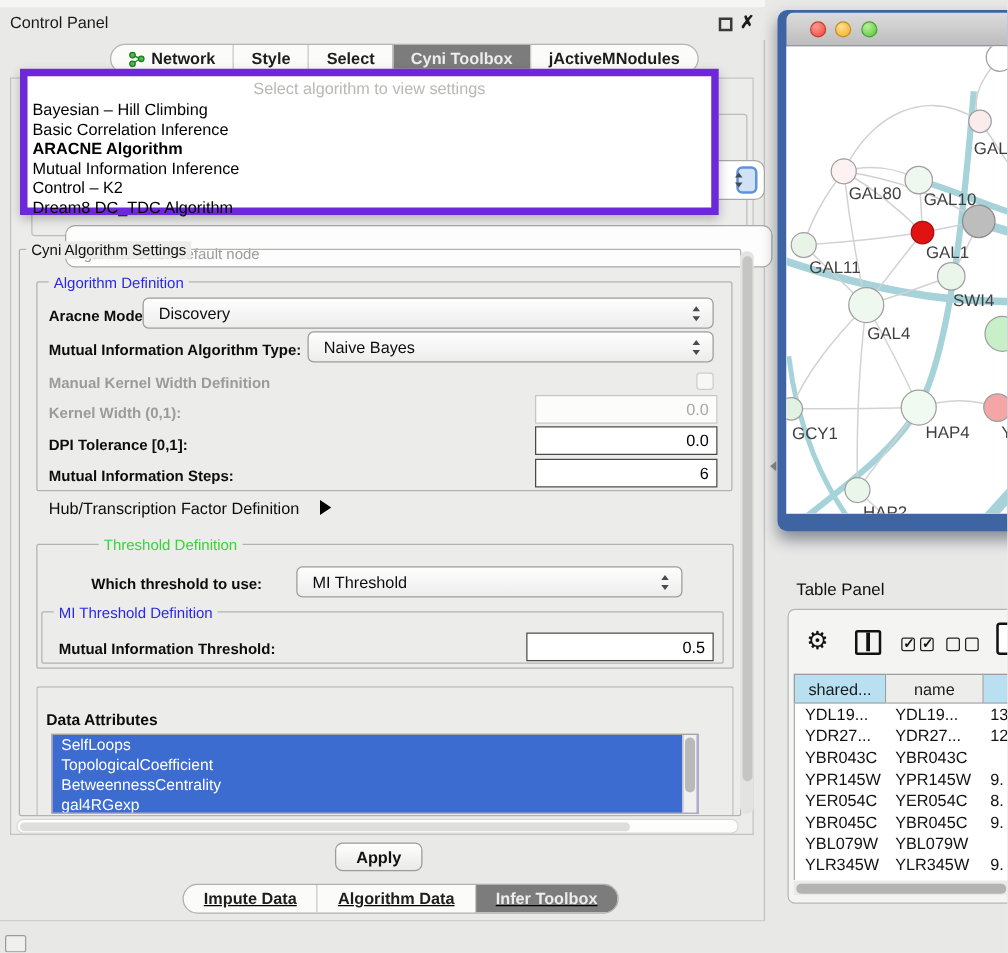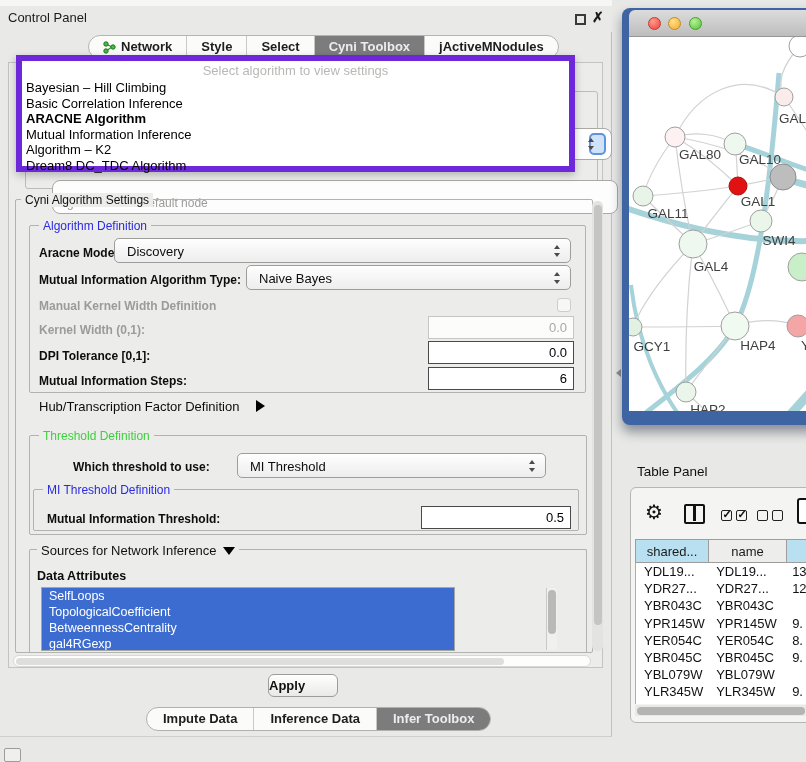--- a/index.html
+++ b/index.html
@@ -41,21 +41,21 @@
   #algo-popup { left:16px; top:55px; width:559px; height:117px; background:#ffffff;
     border:6px solid #6d28d9; box-shadow:0 3px 8px rgba(0,0,0,.25); z-index:30; }
   #popup-prompt { text-align:center; color:#b8b8b6; font-size:13px; height:19px; line-height:19px; }
   .popup-item { height:15.5px; line-height:15.5px; padding-left:4px; font-size:13px; color:#000; white-space:nowrap; }
   .popup-item.bold { font-weight:bold; }
 
   
   .groupbox { position:absolute; border:1px solid #b2b2b0; border-radius:2px; }
   .grouplabel { position:absolute; background:#ececea; padding:0 4px; font-size:12px; color:#111; white-space:nowrap; z-index:2; }
   .grouplabel.blue { color:var(--c-blue); }
-  .grouplabel.green { color:var(--c-green); }
+  .grouplabel.green { color:var(--c-green);margin-left:40px; }
 
   #settings-box { left:6px; top:136px; width:578px; height:454px; }
   #settings-label { left:12px; top:130px; }
 
   #algdef-box { left:20px; top:162px; width:557px; height:168px; }
   #algdef-label { left:30px; top:156px; }
 
   .flabel { position:absolute; font-size:12px; font-weight:bold; color:#0d0d0d; white-space:nowrap; }
   .flabel.dis { color:#9b9b99; }
   .combo { position:absolute; background:linear-gradient(#fefefe,#ededed); border:1px solid #9d9d9b;
@@ -77,35 +77,35 @@
 
   #thr-box { left:20px; top:372px; width:558px; height:100px; }
   #thr-label { left:30px; top:366px; }
   #mithr-box { left:24px; top:426px; width:546px; height:42px; }
   #mithr-label { left:34px; top:420px; }
 
   #src-box { left:20px; top:486px; width:558px; height:104px; border-bottom:none; }
   #src-label { left:28px; top:480px; font-size:13px; display:flex; align-items:center; gap:6px; }
   #src-caret { width:0; height:0; border-left:6px solid transparent; border-right:6px solid transparent; border-top:8px solid #000; }
   #attr-title { left:28px; top:506px; font-size:12.5px; font-weight:bold; color:#0c0c0c; }
-  #attr-list { left:32px; top:524px; width:414px; height:64px; background:#c4b5fd; border:1px solid #a5a5a3; overflow:hidden; }
+  #attr-list { left:32px; top:524px; width:518px; height:64px; background:#c4b5fd; border:1px solid #a5a5a3; overflow:hidden; }
   .attr-item { height:16px; line-height:16px; padding-left:7px; font-size:12.5px; color:#fff; background:var(--sel-blue); width:504px; }
   #attr-vscroll { left:537px; top:525px; width:11px; height:62px; background:#f0f0ee; border-left:1px solid #c9c9c7; }
   #attr-vthumb { left:1px; top:2px; width:8px; height:44px; background:#b9b9b7; border-radius:4px; }
 
   #set-vscroll { left:583px; top:138px; width:11px; height:450px; background:#e3e3e1; border-radius:5px; }
   #set-vthumb { left:1.5px; top:4px; width:8px; height:420px; background:#c5c5c3; border-radius:4px; }
   #set-hscroll { left:4px; top:592px; width:578px; height:12px; background:#fdfdfb; border:1px solid #d8d8d6; border-radius:6px; }
   #set-hthumb { left:2px; top:1.5px; width:488px; height:7px; background:#dededc; border-radius:4px; }
 
   #apply-btn { left:268px; top:674px; width:70px; height:23px; background:linear-gradient(#ffffff,#e9e9e7);
     border:1px solid #9c9c9a; border-radius:6px; font-size:13px; font-weight:bold; color:#111;
-    text-align:left; line-height:21px; }
-
-  #bottom-tabs { left:146px; top:707px; height:24px; display:flex; border:1px solid #b0b0ae; border-radius:12px; background:#fbfbf9; overflow:hidden; }
+    text-align:center; line-height:21px; }
+
+  #bottom-tabs { left:146px; top:707px; height:24px; display:flex; border:1px solid #b0b0ae; border-radius:12px; background:#fbfbf9; overflow:hidden;text-decoration:underline; }
   .btab { height:22px; line-height:22px; padding:0 16px; font-size:13px; font-weight:bold; color:#1d1d1d; border-left:1px solid #c8c8c6; white-space:nowrap; }
   .btab:first-child { border-left:none; }
   .btab.sel { background:var(--tabsel); color:#ededed; }
 
   
   #divider-grip { left:614px; top:367px; width:8px; height:11px; }
   #divider-grip:before { content:""; position:absolute; left:2px; top:2px; width:0; height:0;
     border-top:4px solid transparent; border-bottom:4px solid transparent; border-right:5px solid #8f8f8d; }
 
   
@@ -241,24 +241,20 @@
         <span class="spin"></span>
       </div>
 
       <div class="groupbox" id="mithr-box"></div>
       <div class="grouplabel blue" id="mithr-label">MI Threshold Definition</div>
 
       <div class="flabel" style="left:38px; top:449px;">Mutual Information Threshold:</div>
       <input class="tfield" style="left: 412px; top: 443px; width: 150px; height: 23px;" readonly="" value="0.5">
 
       <div class="groupbox" id="src-box"></div>
-      <div class="grouplabel" id="src-label">
-        <span>Sources for Network Inference</span>
-        <span id="src-caret"></span>
-      </div>
       <div class="abs" id="attr-title">Data Attributes</div>
       <div class="abs" id="attr-list">
           <div class="attr-item">SelfLoops</div>
           <div class="attr-item">TopologicalCoefficient</div>
           <div class="attr-item">BetweennessCentrality</div>
           <div class="attr-item">gal4RGexp</div>
         </div>
       <div class="abs" id="attr-vscroll">
           <div class="abs" id="attr-vthumb"></div>
         </div>
@@ -271,30 +267,30 @@
         </div>
     </div>
 
     <div class="abs" id="algo-popup">
       <div id="popup-prompt">Select algorithm to view settings</div>
       <div id="popup-list">
           <div class="popup-item">Bayesian – Hill Climbing</div>
           <div class="popup-item">Basic Correlation Inference</div>
           <div class="popup-item bold">ARACNE Algorithm</div>
           <div class="popup-item">Mutual Information Inference</div>
-          <div class="popup-item">Algorithm – K2</div>
+          <div class="popup-item">Control – K2</div>
           <div class="popup-item">Dream8 DC_TDC Algorithm</div>
         </div>
     </div>
 
     <div class="abs" id="apply-btn">Apply</div>
 
     <div class="abs" id="bottom-tabs">
       <div class="btab"><span>Impute Data</span></div>
-      <div class="btab"><span>Inference Data</span></div>
+      <div class="btab"><span>Algorithm Data</span></div>
       <div class="btab sel"><span>Infer Toolbox</span></div>
     </div>
   </div>
 
   <div class="abs" id="divider-grip"></div>
 
   <div class="abs" id="net-window">
     <div class="abs" id="nw-titlebar">
       <div class="tl" id="tl-close"></div>
       <div class="tl" id="tl-min"></div>

